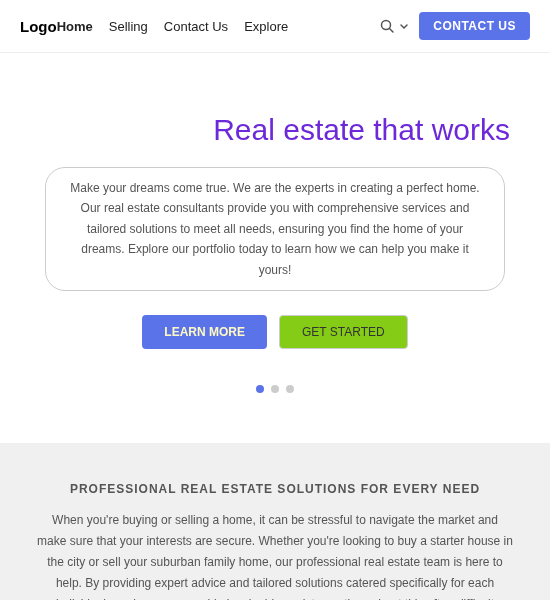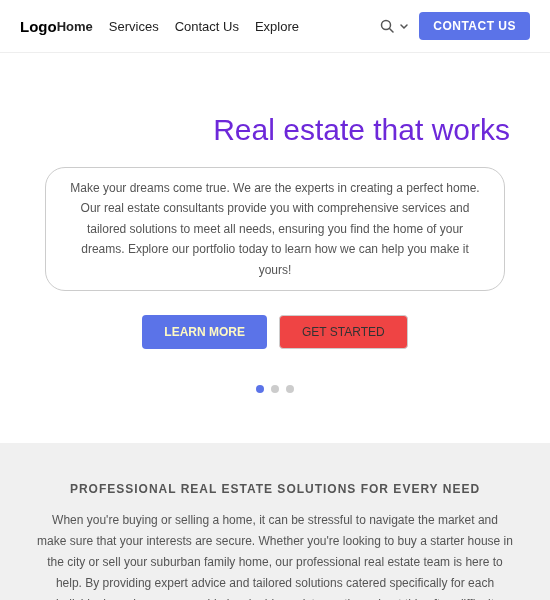--- a/index.html
+++ b/index.html
@@ -33,21 +33,21 @@
       font-size: 12px; color: #555; line-height: 1.7;
       max-width: 460px; margin: 0 auto 24px;
       border: 1px solid #ccc; border-radius: 20px; padding: 10px 18px; text-align: center;
     }
     .hero-buttons { display: flex; gap: 12px; justify-content: center; margin-bottom: 36px; }
     .btn-learn {
       background: #5b73e8; color: #fef9c3; border: none; padding: 9px 22px;
       border-radius: 4px; font-size: 12px; font-weight: bold; cursor: pointer;
     }
     .btn-started {
-      background: #ef4444; color: #333; border: 1.5px solid #ccc; padding: 9px 22px;
+      background: #84cc16; color: #333; border: 1.5px solid #ccc; padding: 9px 22px;
       border-radius: 4px; font-size: 12px; cursor: pointer;
     }
     .dots { display: flex; gap: 7px; justify-content: center; margin-bottom: 20px; }
     .dot { width: 8px; height: 8px; border-radius: 50%; background: #ccc; }
     .dot.active { background: #5b73e8; }
 
     
     .section2 {
       background: #f0f0f0; padding: 36px 36px 40px;
     }
@@ -63,21 +63,21 @@
     }
   </style>
 </head>
 <body>
 
 <nav class="navbar">
   <div class="nav-left">
     <div class="nav-logo">Logo</div>
     <div class="nav-links">
       <a class="nav-link active">Home</a>
-      <a class="nav-link">Services</a>
+      <a class="nav-link">Selling</a>
       <a class="nav-link">Contact Us</a>
       <a class="nav-link">Explore</a>
     </div>
   </div>
   <div class="nav-right">
     <span class="nav-search">
       <svg width="14" height="14" viewBox="0 0 14 14" fill="none" xmlns="http://www.w3.org/2000/svg">
         <circle cx="6" cy="6" r="4.5" stroke="#555" stroke-width="1.5"></circle>
         <line x1="9.5" y1="9.5" x2="13" y2="13" stroke="#555" stroke-width="1.5" stroke-linecap="round"></line>
       </svg>

